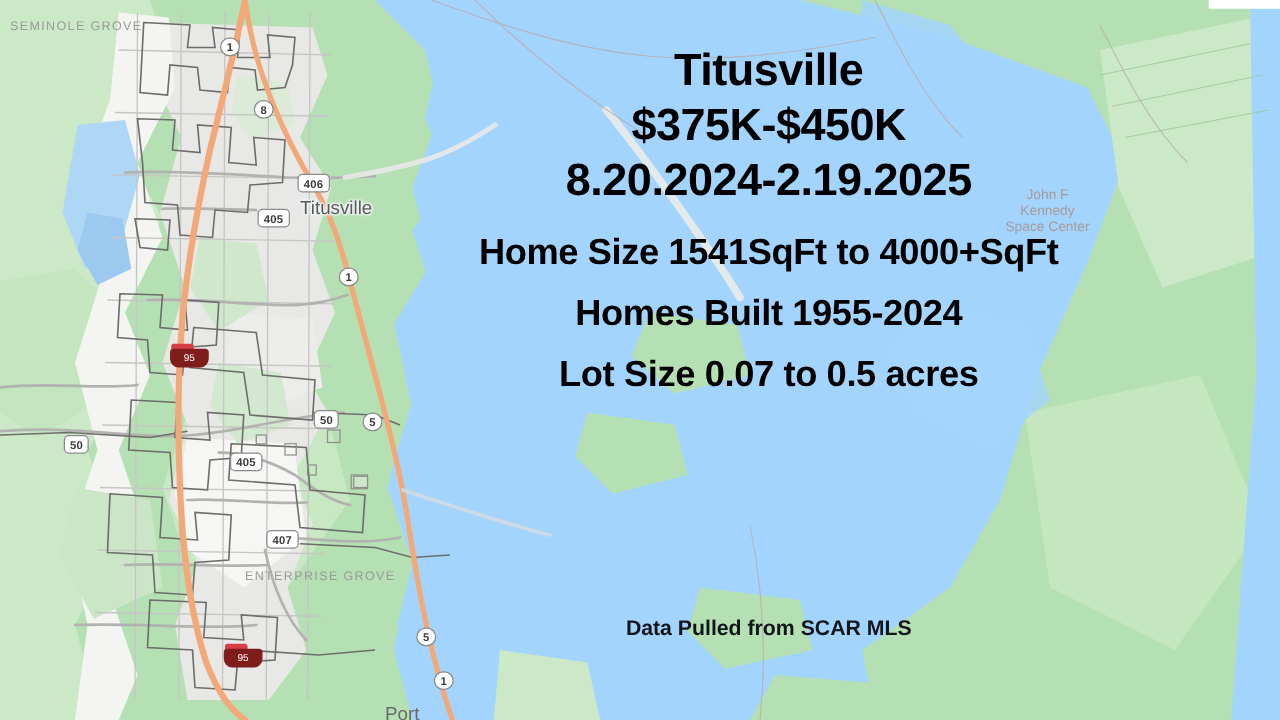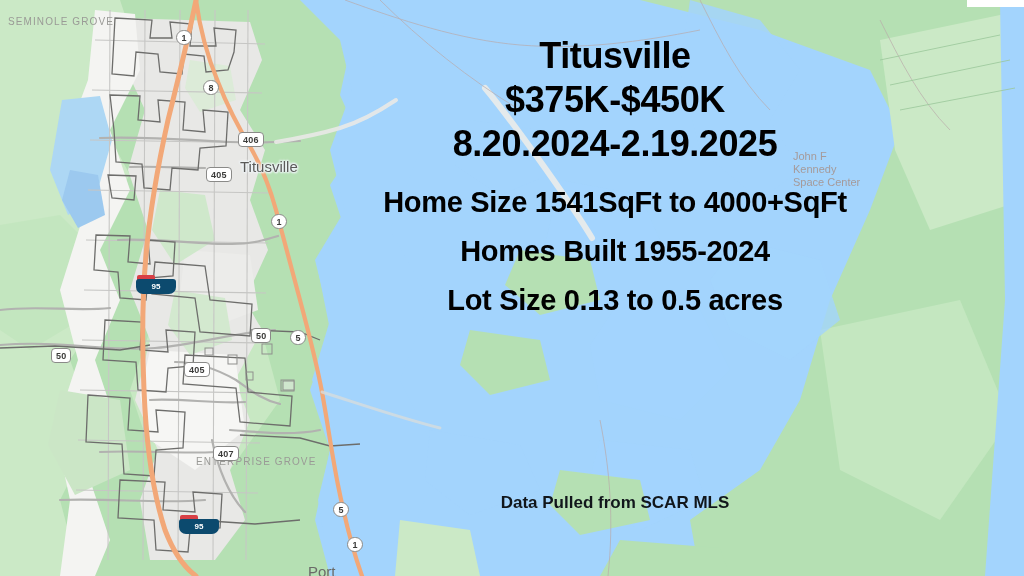--- a/index.html
+++ b/index.html
@@ -53,21 +53,21 @@
     font-weight: 400;
     text-shadow:
       1px 0 2px #eef4f7, -1px 0 2px #eef4f7,
       0 1px 2px #eef4f7, 0 -1px 2px #eef4f7,
       1px 1px 2px #eef4f7, -1px -1px 2px #eef4f7;
   }
   .label-poi {
     font-size: 11px;
     color: #a59a9a;
     font-weight: 400;
-    text-align: left;
+    text-align: center;
     line-height: 13px;
   }
   .label-town {
     font-size: 15px;
     color: #6a6a68;
     font-weight: 400;
   }
 
   
   .shield {
@@ -97,29 +97,29 @@
   .shield-i .banner {
     position: absolute;
     top: 0; left: 1px;
     width: 18px; height: 5px;
     background: #d83f45;
     border-radius: 2px 2px 0 0;
   }
   .shield-i .body {
     position: absolute;
     top: 4px; left: 0;
-    width: 40px; height: 15px;
-    background: #0c4a6e;
+    width: 31px; height: 15px;
+    background: #7f1d1d;
     border-radius: 3px 3px 7px 7px;
     display: flex;
     align-items: center;
     justify-content: center;
     color: #ffffff;
     font-size: 8px;
-    font-weight: 700;
+    font-weight: 400;
   }
 
   
   .overlay-text {
     position: absolute;
     left: 340px;
     top: 0;
     width: 550px;
     text-align: center;
     color: #000000;
@@ -313,47 +313,47 @@
   <div class="map-label label-poi" style="left:793px; top:150px; width:90px; white-space:pre;">John F
 Kennedy
 Space Center</div>
 
   <div class="map-label label-neighborhood" style="left:196px; top:456px;">ENTERPRISE GROVE</div>
 
   <div class="map-label label-town" style="left:308px; top:563px;">Port</div>
 
   <div class="shield round" style="left:176px; top:30px;">1</div>
   <div class="shield round" style="left:203px; top:80px;">8</div>
-  <div class="shield" style="left:238px; top:132px;">406</div>
+  <div class="shield" style="left:238px; top:139px;">406</div>
   <div class="shield" style="left:206px; top:167px;">405</div>
   <div class="shield round" style="left:271px; top:214px;">1</div>
   <div class="shield" style="left:251px; top:328px;">50</div>
   <div class="shield round" style="left:290px; top:330px;">5</div>
   <div class="shield" style="left:51px; top:348px;">50</div>
   <div class="shield" style="left:184px; top:362px;">405</div>
-  <div class="shield" style="left:213px; top:446px;">407</div>
+  <div class="shield" style="left:213px; top:424px;">407</div>
   <div class="shield round" style="left:333px; top:502px;">5</div>
   <div class="shield round" style="left:347px; top:537px;">1</div>
 
   <div class="shield-i" style="left:136px; top:275px;">
     <div class="banner"></div>
     <div class="body">95</div>
   </div>
   <div class="shield-i" style="left:179px; top:515px;">
     <div class="banner"></div>
     <div class="body">95</div>
   </div>
 
   <div class="overlay-text" style="top:34px;">
     <div class="ot-line ot-big">Titusville</div>
     <div class="ot-line ot-big">$375K-$450K</div>
     <div class="ot-line ot-big">8.20.2024-2.19.2025</div>
     <div class="ot-spacer"></div>
     <div class="ot-line ot-mid">Home Size 1541SqFt to 4000+SqFt</div>
     <div class="ot-line ot-mid">Homes Built 1955-2024</div>
-    <div class="ot-line ot-mid">Lot Size 0.13 to 0.5 acres</div>
+    <div class="ot-line ot-mid">Lot Size 0.07 to 0.5 acres</div>
   </div>
 
   <div class="footer-text">
     <div>Data Pulled from SCAR MLS</div>
   </div>
 
 </div>
 
 </body></html>

